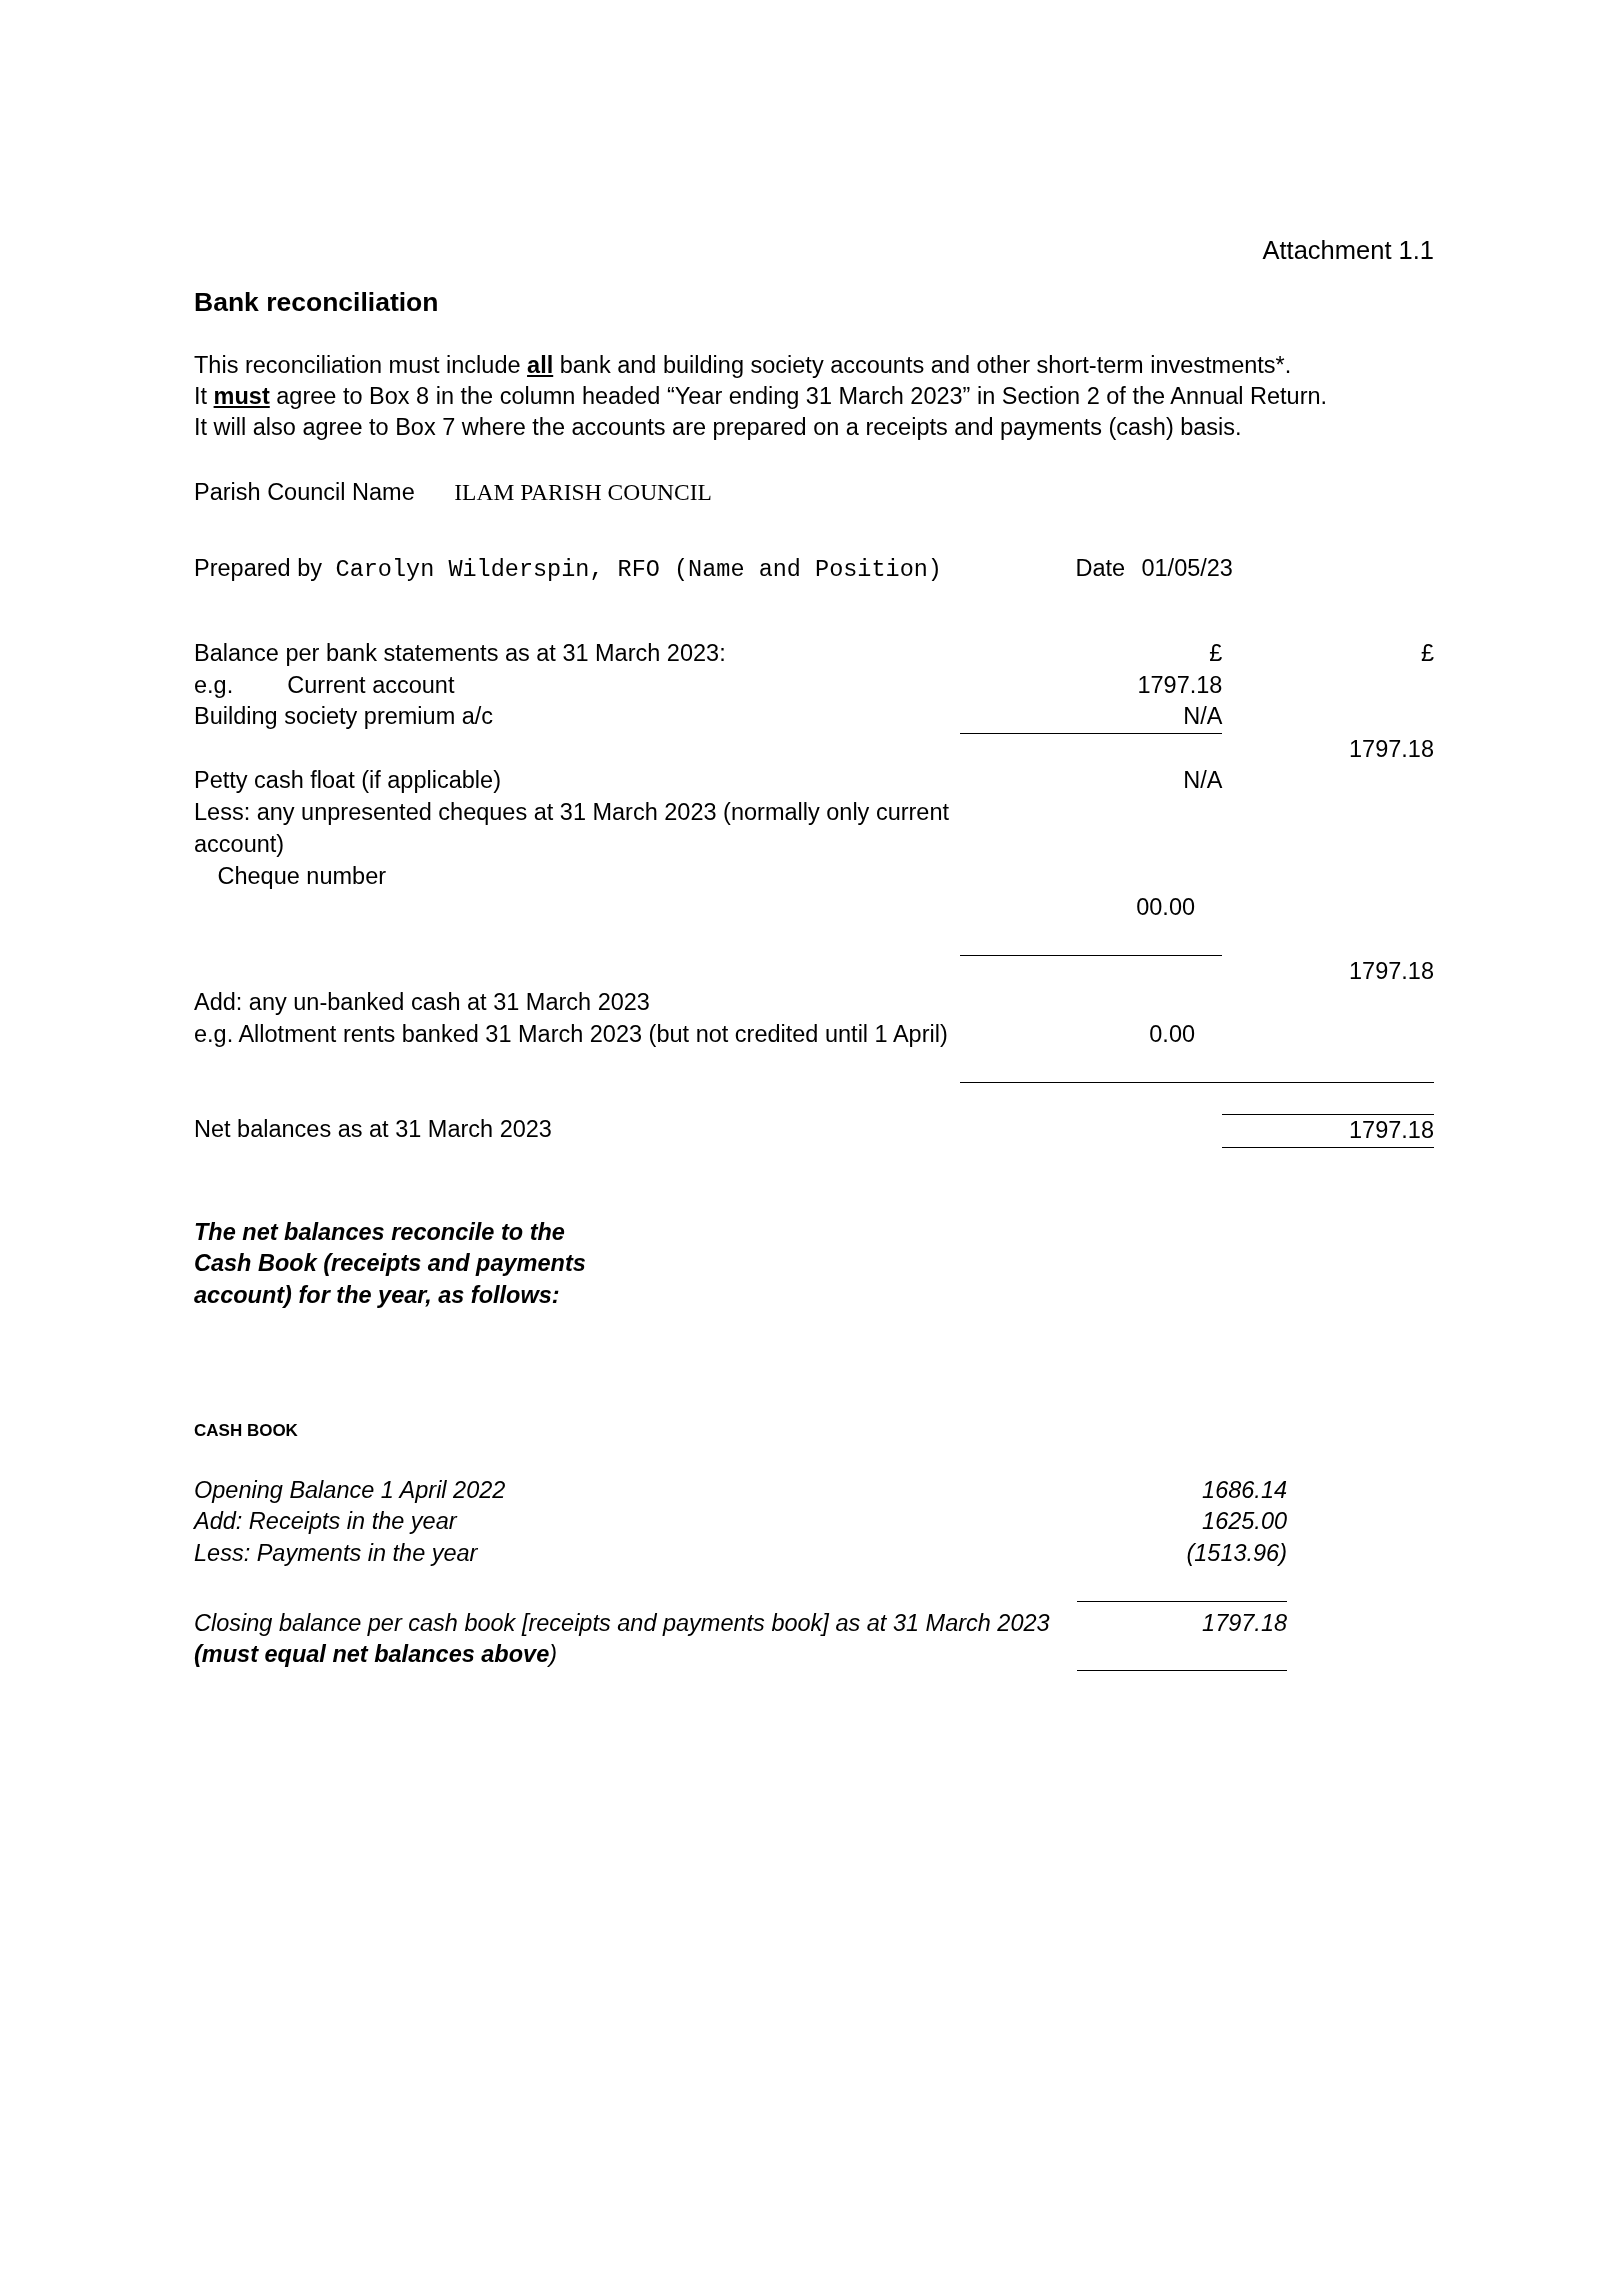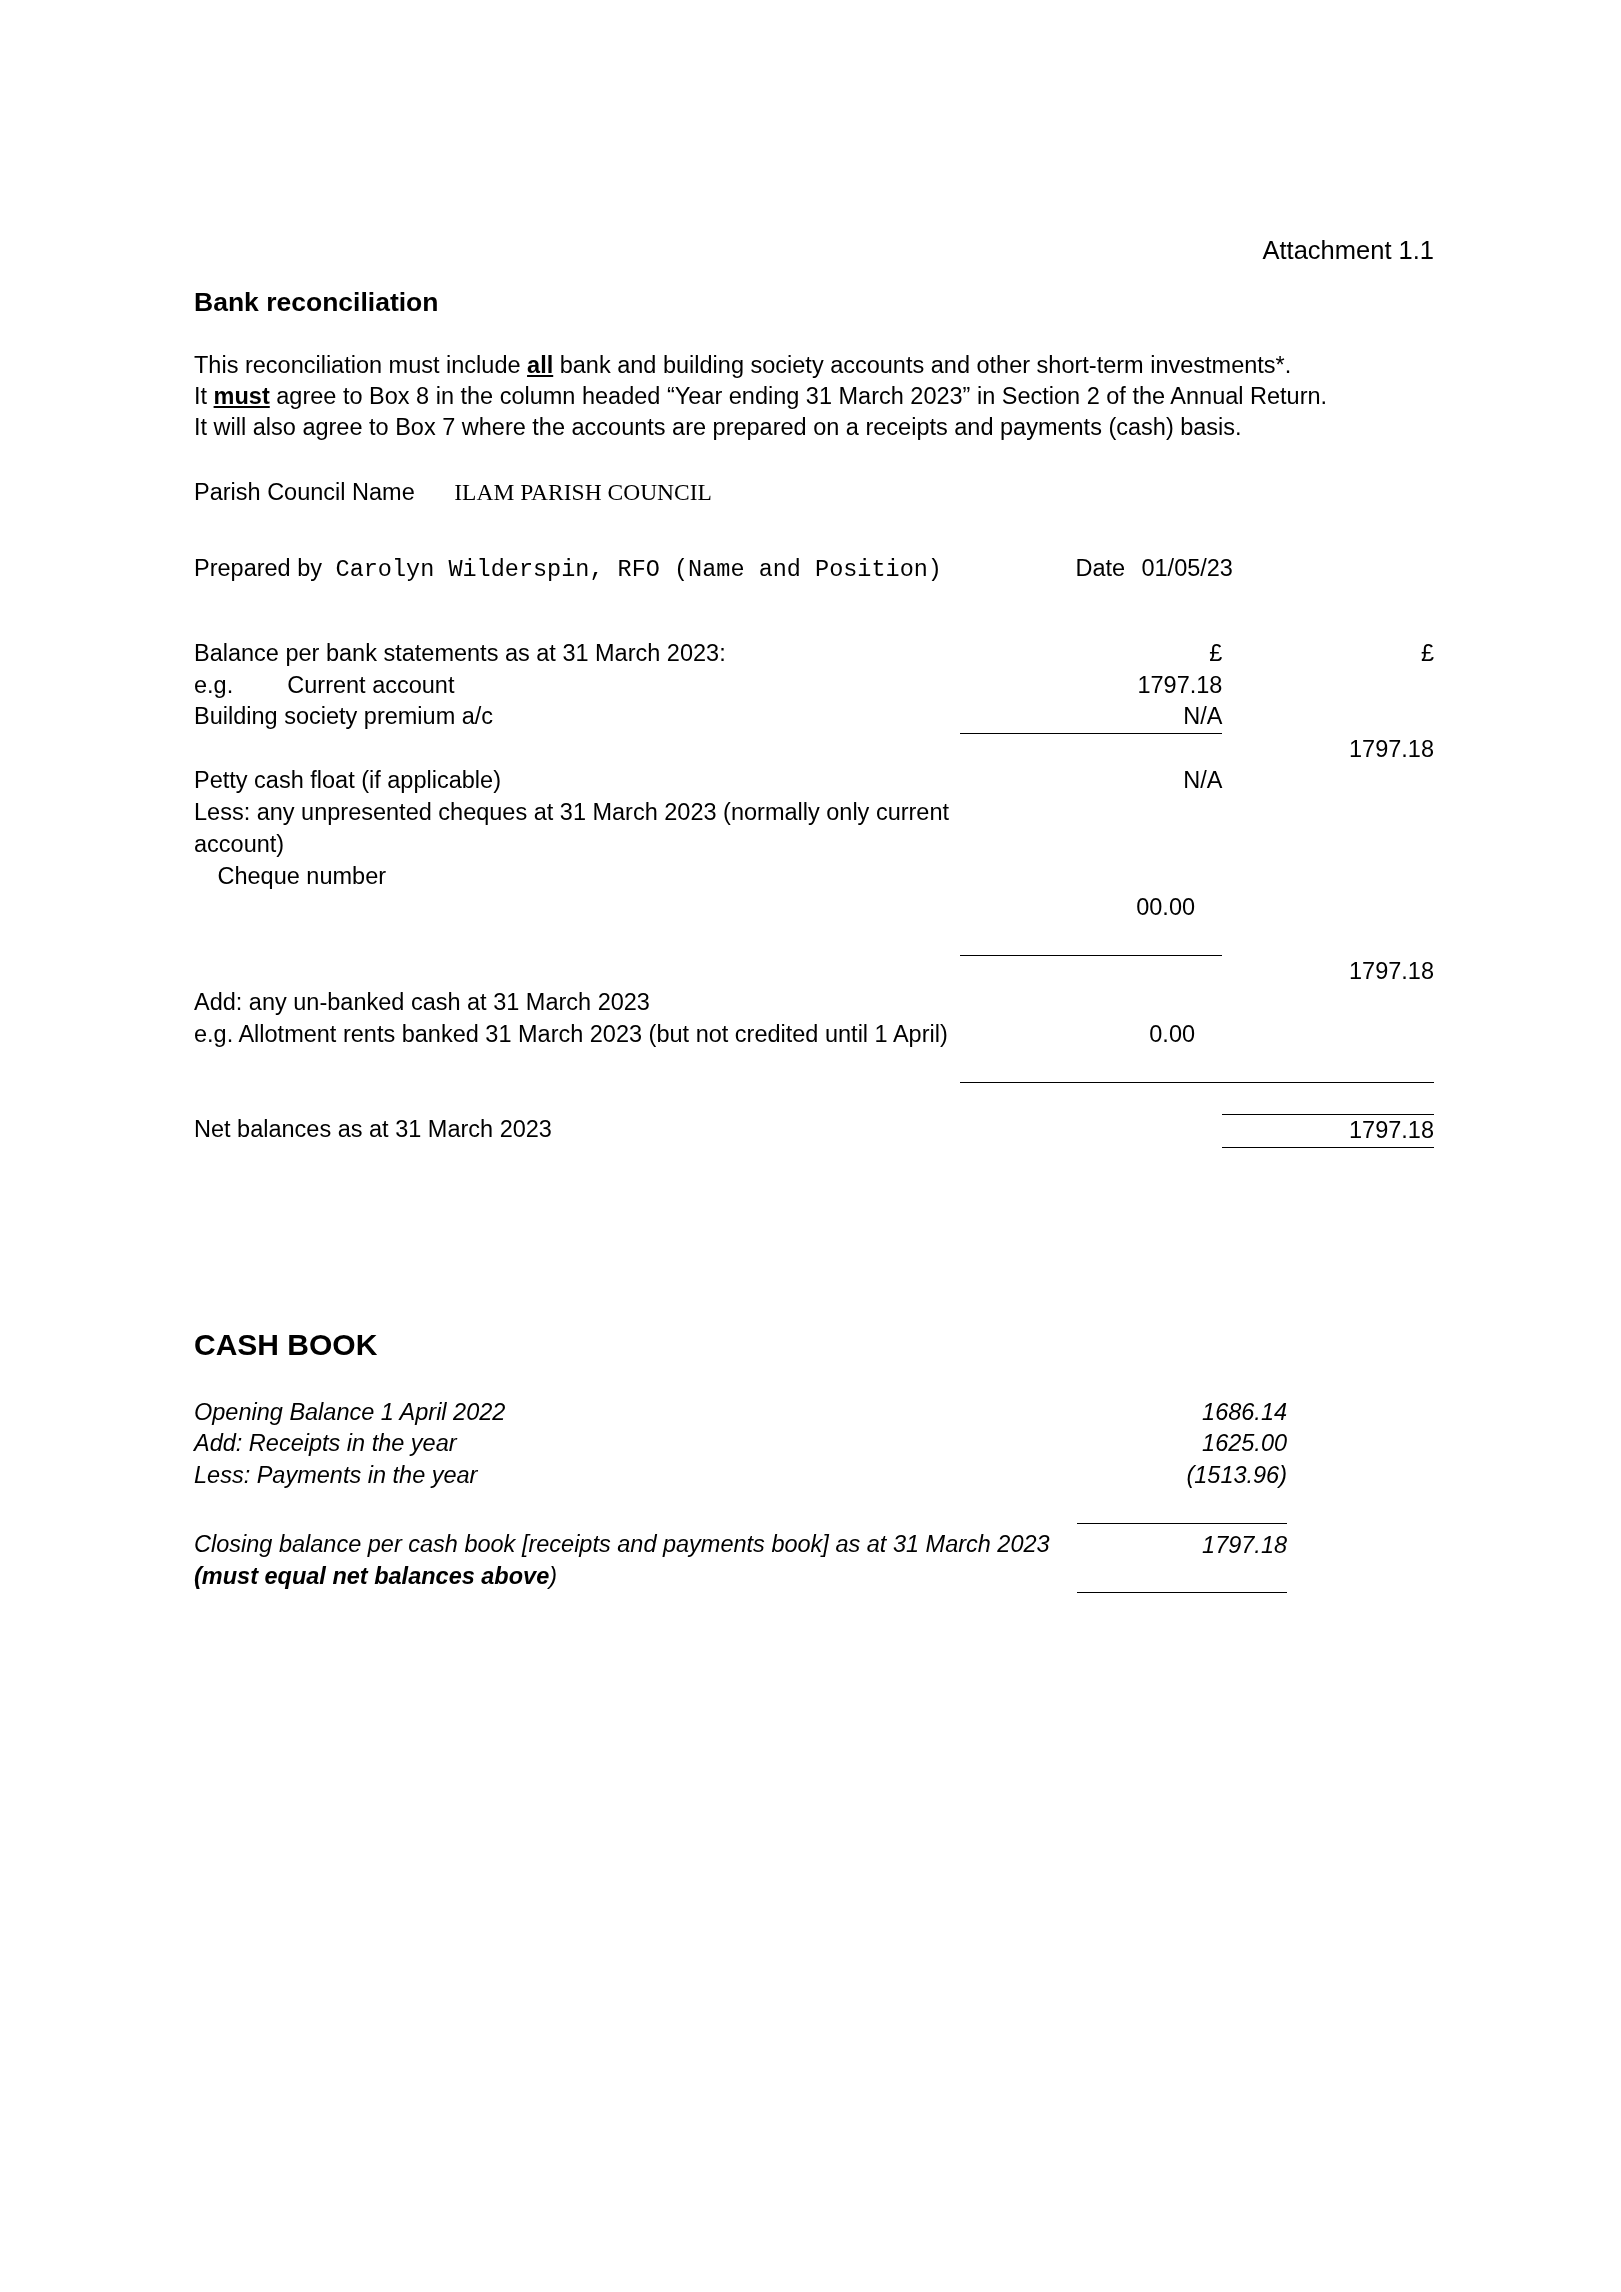--- a/index.html
+++ b/index.html
@@ -104,21 +104,21 @@
 
   .reconcile-note {
     font-size: 23.5px;
     font-weight: bold;
     font-style: italic;
     line-height: 1.35;
     width: 421px;
     margin: 0;
   }
   h2.cashbook-title {
-    font-size: 30px;
+    font-size: 17px;
     font-weight: bold;
     margin: 0;
     line-height: 1.3;
   }
   table.cashbook {
     width: 100%;
     border-collapse: collapse;
     font-size: 23.5px;
     line-height: 1.35;
     font-style: italic;
@@ -268,20 +268,21 @@
         <tr>
           <td class="c-desc">Net balances as at 31 March 2023</td>
           <td class="c-num1"></td>
           <td class="c-num2 net-value">1797.18</td>
         </tr>
       </tbody>
     </table>
 
     <div style="height:69px;"></div>
 
+    <p class="reconcile-note">The net balances reconcile to the Cash Book (receipts and payments account) for the year, as follows:</p>
 
     <div style="height:108px;"></div>
 
     <h2 class="cashbook-title">CASH BOOK</h2>
 
     <div class="spacer-md"></div>
 
     <table class="cashbook">
       <tbody>
         <tr>

